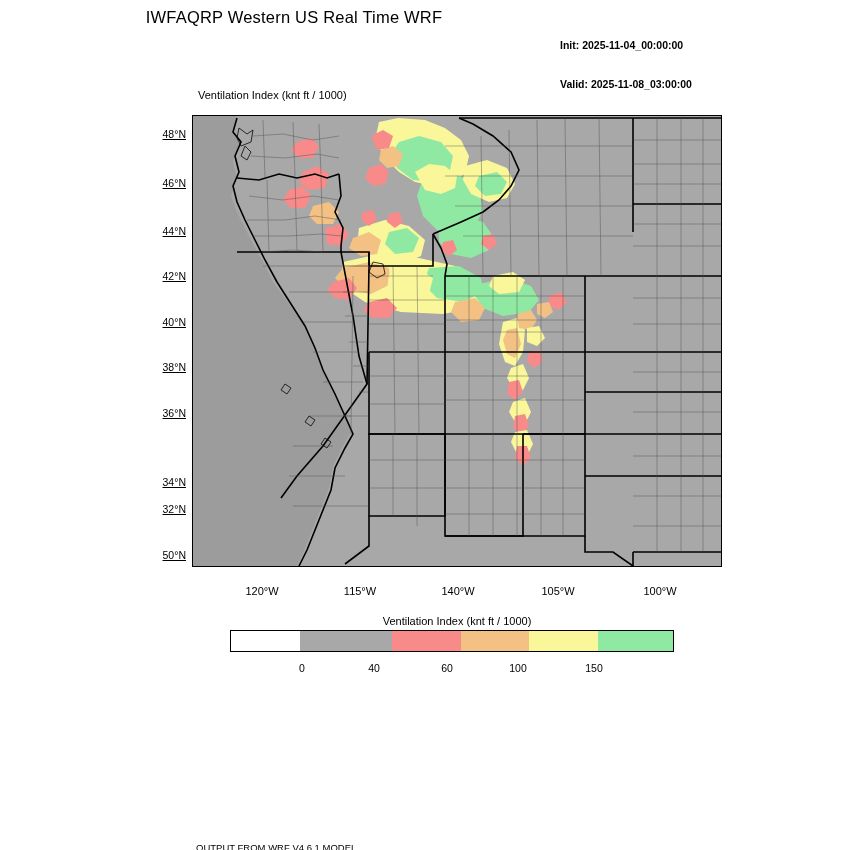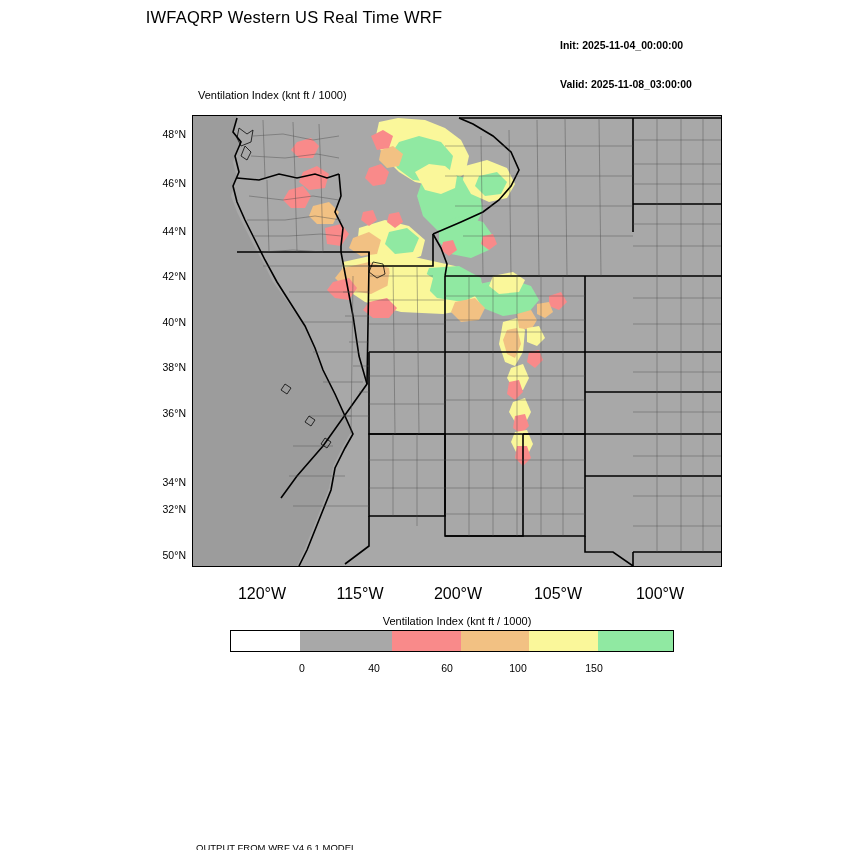--- a/index.html
+++ b/index.html
@@ -3,22 +3,22 @@
 <meta charset="utf-8">
 <style>
   html,body{margin:0;padding:0;background:#ffffff;}
   body{width:850px;height:850px;position:relative;font-family:"Liberation Sans",sans-serif;color:#000;overflow:hidden;}
   .abs{position:absolute;}
   #title{left:0;top:8px;width:748px;text-align:center;font-size:16.5px;letter-spacing:.2px;}
   #title-inner{display:inline-block;transform:translateX(-80px);}
   #runinfo{left:560px;top:13px;font-size:10.5px;line-height:13px;white-space:pre;font-weight:bold;}
   #plot-title{left:198px;top:89px;font-size:11px;}
   #map-frame{left:192px;top:115px;width:530px;height:452px;border:1px solid #000;box-sizing:border-box;background:#a8a8a8;overflow:hidden;}
-  .ylab{position:absolute;width:56px;text-align:right;font-size:10.5px;}
-  .xlab{position:absolute;font-size:16px;text-align:center;width:60px;}
+  .ylab{position:absolute;width:56px;text-align:right;font-size:10.5px;text-decoration:underline;}
+  .xlab{position:absolute;font-size:11px;text-align:center;width:60px;}
   #cbar-title{left:192px;top:615px;width:530px;text-align:center;font-size:11px;}
   #cbar{left:230px;top:630px;width:444px;height:22px;border:1px solid #000;box-sizing:border-box;display:flex;}
   #cbar div{height:100%;}
   .cbtick{position:absolute;top:662px;font-size:10.5px;text-align:center;width:40px;}
   #footer{left:196px;top:818px;font-size:9.5px;line-height:12px;white-space:pre;}
   
   svg{display:block;}
 </style>
 </head>
 <body>
@@ -281,21 +281,21 @@
   <div class="abs ylab" style="left:130px;top:361px">38°N</div>
   <div class="abs ylab" style="left:130px;top:407px">36°N</div>
   <div class="abs ylab" style="left:130px;top:476px">34°N</div>
   <div class="abs ylab" style="left:130px;top:503px">32°N</div>
   <div class="abs ylab" style="left:130px;top:549px">50°N</div>
 </div>
 
 <div>
   <div class="abs xlab" style="left:232px;top:585px">120°W</div>
   <div class="abs xlab" style="left:330px;top:585px">115°W</div>
-  <div class="abs xlab" style="left:428px;top:585px">200°W</div>
+  <div class="abs xlab" style="left:428px;top:585px">140°W</div>
   <div class="abs xlab" style="left:528px;top:585px">105°W</div>
   <div class="abs xlab" style="left:630px;top:585px">100°W</div>
 </div>
 
 <div class="abs" id="cbar-title">Ventilation Index  (knt ft / 1000)</div>
 <div class="abs" id="cbar">
   <div style="flex:1;background:#ffffff"></div>
   <div style="flex:1.35;background:#a8a8a8"></div>
   <div style="flex:1;background:#f98a8a"></div>
   <div style="flex:1;background:#f2c183"></div>

